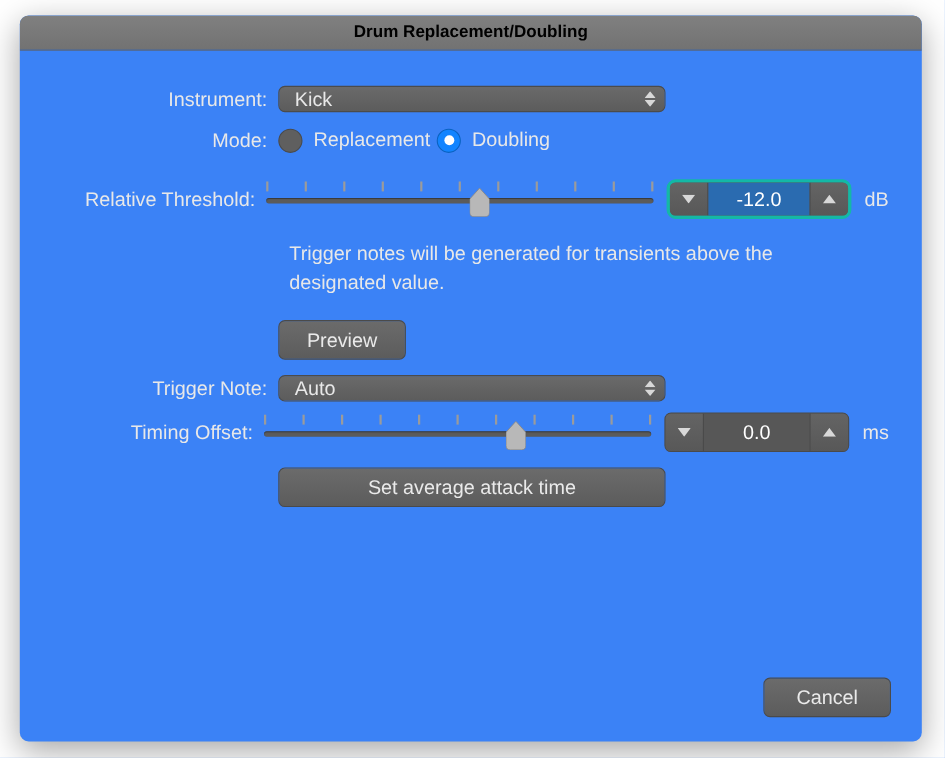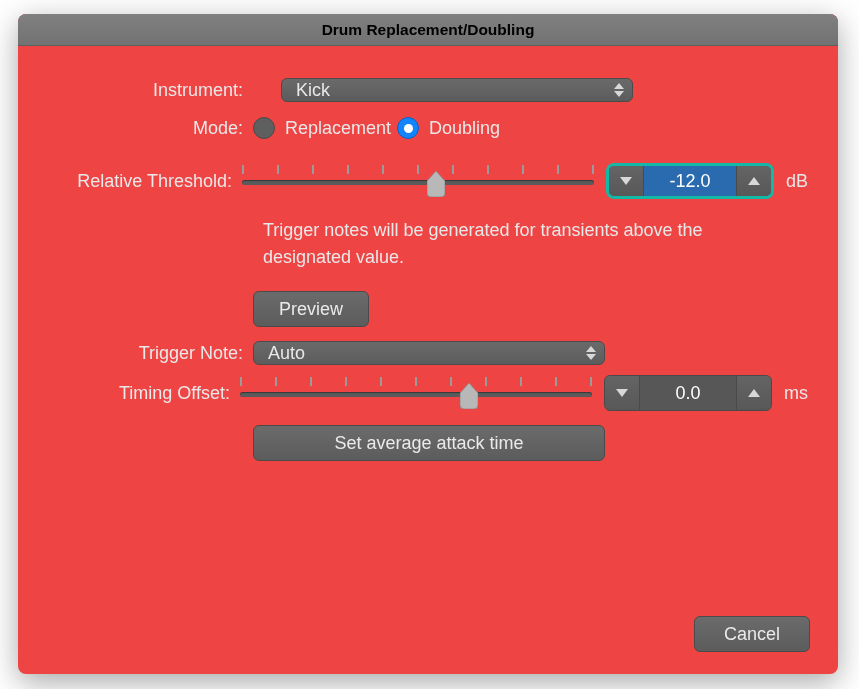--- a/index.html
+++ b/index.html
@@ -14,21 +14,21 @@
       width: 859px;
       height: 689px;
       overflow: hidden;
     }
     .window {
       position: absolute;
       left: 18px;
       top: 14px;
       width: 820px;
       height: 660px;
-      background: #ef4444;
+      background: #3b82f6;
       border-radius: 8px;
       box-shadow: 0 8px 30px rgba(0,0,0,0.35);
       overflow: hidden;
     }
     .titlebar {
       height: 32px;
       background: linear-gradient(#808080, #727272);
       border-bottom: 1px solid #5f5f5f;
       display: flex;
       align-items: center;
@@ -237,38 +237,38 @@
 </head>
 <body>
 
 <div class="window">
   <div class="titlebar">
     <span>Drum Replacement/Doubling</span>
   </div>
 
   <div class="content">
 
-    <div class="row" style="margin-top:4px;gap:28px;">
+    <div class="row" style="margin-top:4px;">
       <div class="label-col">Instrument:</div>
       <div class="ctrl-col">
         <div class="popup">
           <span>Kick</span>
           <span class="updown">
             <svg width="10" height="6">
                 <polygon points="5,0 10,6 0,6" fill="#d8d8d8"></polygon>
               </svg>
             <svg width="10" height="6" style="margin-top:2px;">
                 <polygon points="0,0 10,0 5,6" fill="#d8d8d8"></polygon>
               </svg>
           </span>
         </div>
       </div>
     </div>
 
-    <div class="row" style="align-items:flex-end;margin-top:14px;">
+    <div class="row" style="align-items:center;margin-top:14px;">
       <div class="label-col" style="padding-top:2px;">Mode:</div>
       <div class="ctrl-col">
         <div class="radio-group">
           <div class="radio-row">
             <div class="radio"></div>
             <span>Replacement</span>
           </div>
           <div class="radio-row">
             <div class="radio checked"></div>
             <span>Doubling</span>

